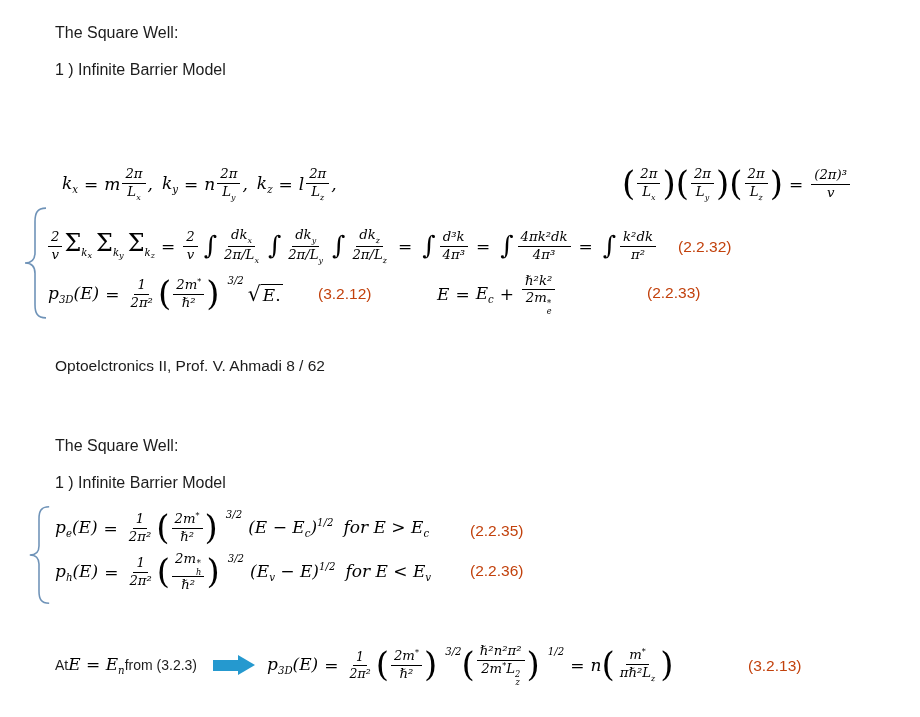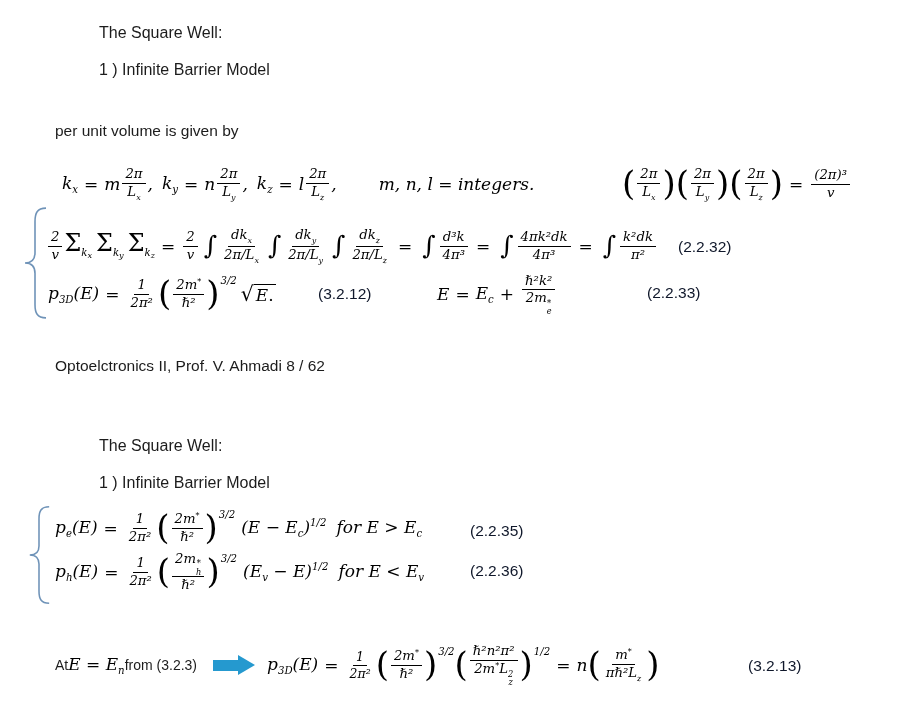--- a/index.html
+++ b/index.html
@@ -15,48 +15,47 @@
   .g { display:inline-block; }
   .up { font-style:normal; }
   sub { font-size:0.6em; }
   sup { font-size:0.6em; }
   .ss2 { font-size:0.8em; vertical-align:-0.2em; }
   .fr { display:inline-flex; flex-direction:column; align-items:center; font-size:0.78em; line-height:1.25; margin:0 2px; }
   .fn { padding:0 3px; border-bottom:1.3px solid #000; }
   .fd { padding:0 3px; }
   .pf { display:inline-flex; align-items:center; vertical-align:middle; }
   .bp { font-style:normal; font-size:2.0em; line-height:0.8; font-weight:400; }
-  .exp { font-size:0.6em; position:relative; top:-0.8em; margin-left:1px; font-style:italic; }
+  .exp { font-size:0.6em; position:relative; top:-0.8em; margin-left:8px; font-style:italic; }
   .st { display:inline-flex; flex-direction:column; align-items:center; font-size:0.62em; line-height:1.0; vertical-align:-0.45em; }
   .sm { font-style:normal; font-size:1.4em; line-height:1; }
   .ig { font-style:normal; font-size:1.5em; line-height:1; margin:0 2px 0 4px; }
   .rad { font-style:normal; font-size:1.2em; }
   .sb { border-top:1.5px solid #000; padding:0 2px; }
   .mo { margin:0 6px; }
   .cm { margin-right:9px; }
-  .eqlabel { position:absolute; font-family:"Liberation Sans",sans-serif; font-size:15.5px; color:#0f172a; }
-  .title { position:absolute; font-size:16px;margin-left:44px; }
+  .eqlabel { position:absolute; font-family:"Liberation Sans",sans-serif; font-size:15.5px; color:#c2410c; }
+  .title { position:absolute; font-size:16px; }
   .para { position:absolute; font-size:15.5px; }
   .pvar { font-family:"DejaVu Serif","Liberation Serif",serif; font-style:italic; }
   
   .arrow { display:inline-flex; align-items:center; margin:0 12px 0 16px; }
   .arrow .shaft { width:25px; height:11px; background:var(--arrow,#2599cf); }
   .arrow .head { width:0; height:0; border-left:17px solid var(--arrow,#2599cf);
                  border-top:10px solid transparent; border-bottom:10px solid transparent; }
   .brace svg { display:block; }
 </style>
 </head>
 <body>
 
 <div id="page">
 
   <div class="title" style="left:55px; top:24px;">The Square Well:</div>
   <div class="title" style="left:55px; top:61px;">1 ) Infinite Barrier Model</div>
 
-  <div class="para" style="left:55px; top:122px;">per unit volume is given by</div>
 
   <div class="row math" style="left:62px; top:160px; height:48px;">
     <span class="g"><span>k</span><sub>x</sub></span>
     <span class="g mo">=</span>
     <span class="g">m</span>
     <span class="fr">
         <span class="fn">2π</span>
         <span class="fd"><span>L</span><sub>x</sub></span>
       </span>
     <span class="g cm">,</span>
@@ -70,21 +69,20 @@
     <span class="g cm">,</span>
     <span class="g"><span>k</span><sub>z</sub></span>
     <span class="g mo">=</span>
     <span class="g">l</span>
     <span class="fr">
         <span class="fn">2π</span>
         <span class="fd"><span>L</span><sub>z</sub></span>
       </span>
     <span class="g">,</span>
     <span class="g" style="width:42px;"></span>
-    <span class="g">m, n, l = integers.</span>
   </div>
 
   <div class="row math" style="left:622px; top:158px; height:52px;">
     <span class="pf">
         <span class="bp">(</span>
         <span class="fr">
           <span class="fn">2π</span>
           <span class="fd"><span>L</span><sub>x</sub></span>
         </span>
         <span class="bp">)</span>

